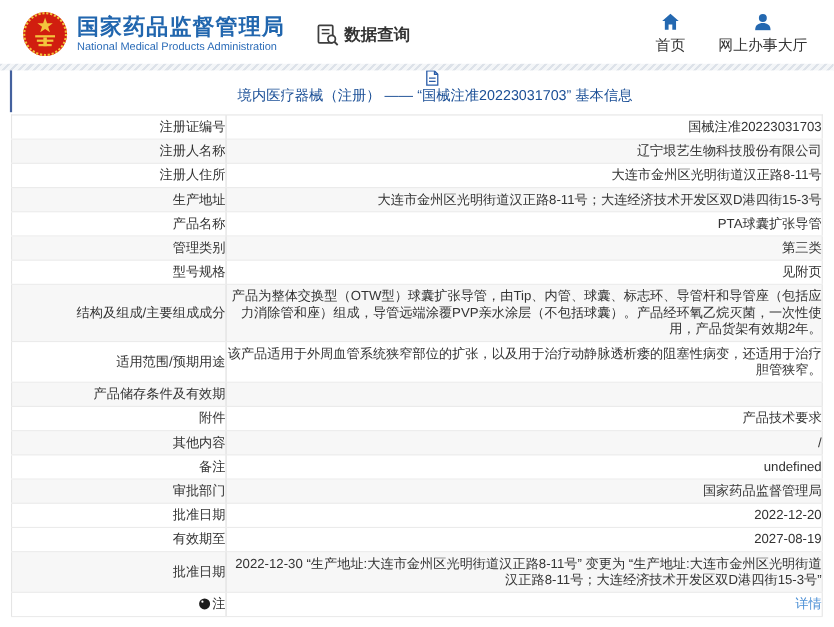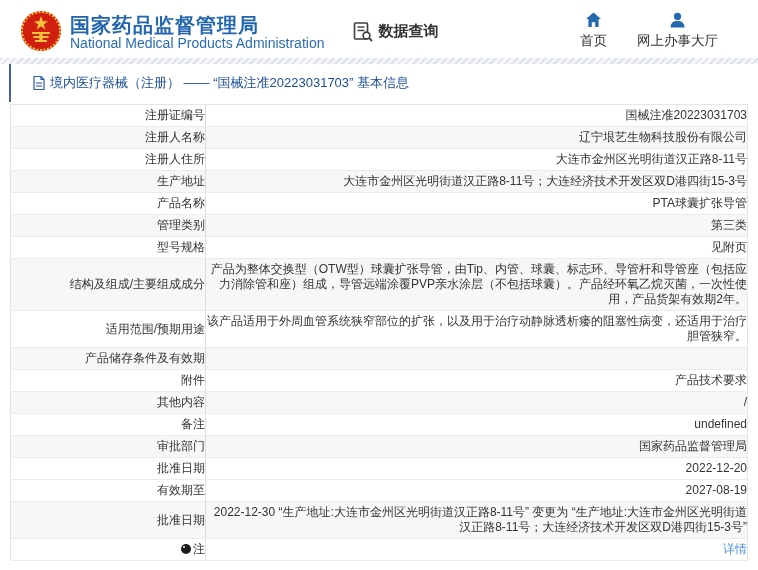--- a/index.html
+++ b/index.html
@@ -5,38 +5,38 @@
   * { margin: 0; padding: 0; box-sizing: border-box; }
   html, body { width: 758px; height: 570px; overflow: hidden; background: #ffffff;
     font-family: "Liberation Sans", "DejaVu Sans", sans-serif; }
 
   
   .header { height: 58px; display: flex; align-items: center; padding: 4px 14px 0 20px; background: #fff; }
   .logo-block { display: flex; align-items: center; }
   .emblem { width: 42px; height: 46px; flex: 0 0 auto; }
   .logo-text { margin-left: 8px; }
   .logo-title { font-size: 20px; font-weight: bold; color: #2166ae; letter-spacing: 1px; line-height: 24px; }
-  .logo-sub { font-size: 14px; color: #2b6cb8; line-height: 12px; }
+  .logo-sub { font-size: 10px; color: #2b6cb8; line-height: 12px; }
 
   .data-query { display: flex; align-items: center; margin-left: 28px; cursor: pointer; }
   .data-query .dq-icon { width: 21px; height: 21px; margin-right: 5px; }
   .data-query .dq-label { font-size: 15px; font-weight: bold; color: #333; }
 
   .header-spacer { flex: 1; }
-  .nav { display: flex; align-items: center; gap: 30px; margin-right: 26px; }
+  .nav { display: flex; align-items: center; gap: 30px; margin-right: 10px; }
   .nav-item { display: flex; flex-direction: column; align-items: center; cursor: pointer; }
   .nav-item svg { width: 17px; height: 16px; margin-bottom: 4px; }
   .nav-label { font-size: 13.5px; color: #333; white-space: nowrap; }
 
   
   .hatch { height: 6px; background: repeating-linear-gradient(135deg, #dde2e9 0 2px, #f4f6f8 2px 5px); }
 
   
   .breadcrumb { margin-left: 9px; border-left: 2px solid #44619e; height: 38px;
-    display: flex; align-items: center; padding-left: 22px; }
+    display: flex; align-items: center; padding-left: 22px; flex-direction: column; }
   .crumb-icon { width: 12px; height: 14px; margin-right: 5px; flex: 0 0 auto; }
   .crumb-text { font-size: 13px; color: #1b4f96; }
 
   
   .table-wrap { margin: 2px 10px 0 10px; }
   table.info { width: 100%; border-collapse: collapse; table-layout: fixed;
     border: 1px solid #e5e5e5; }
   table.info td { font-size: 12px; line-height: 15px; padding: 3px 0; color: #333;
     border-bottom: 1px solid #ebebeb; vertical-align: middle; word-break: break-all; }
   td.label-cell { width: 195px; text-align: right; padding-right: 12px; color: #4c4c4c;

